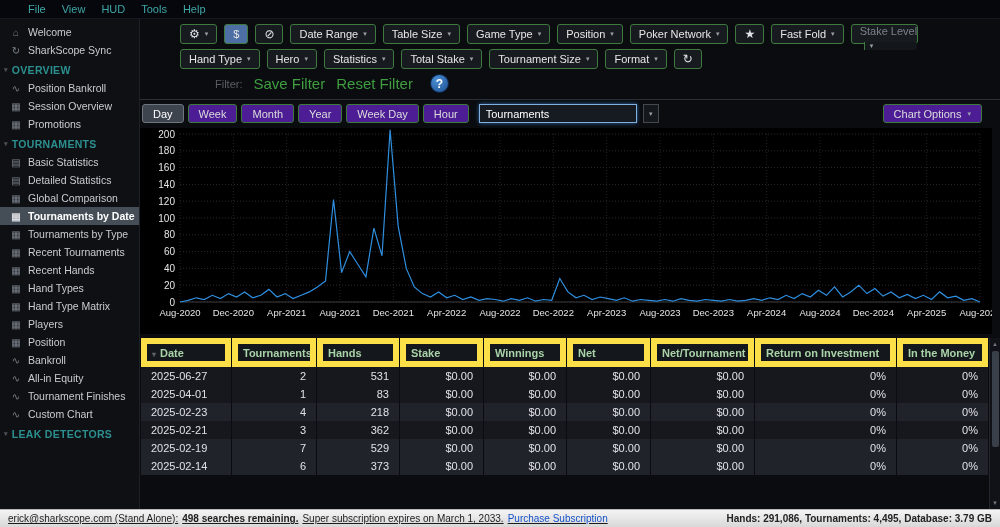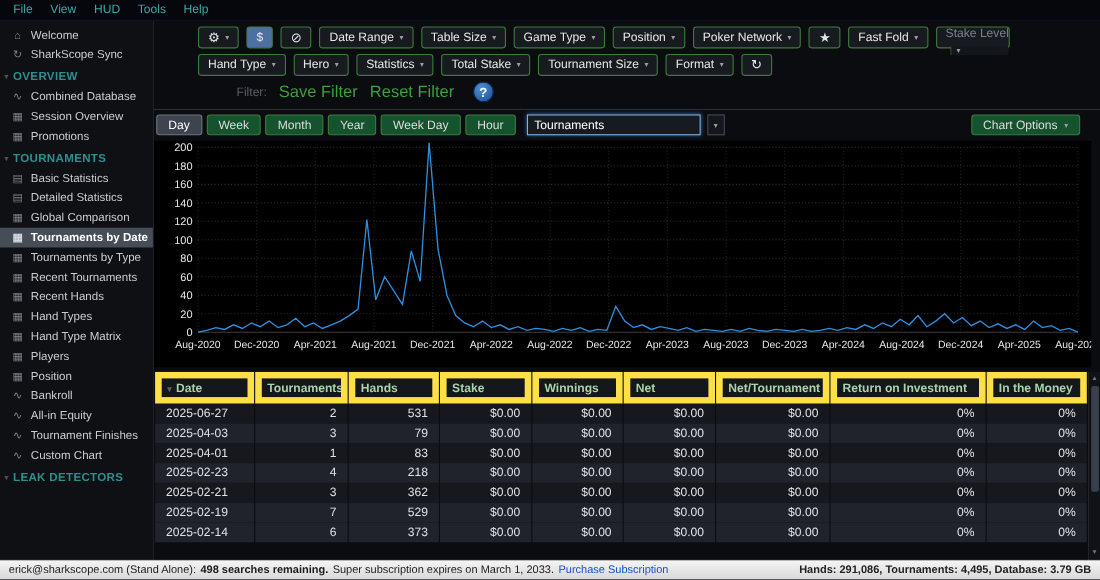--- a/index.html
+++ b/index.html
@@ -1,21 +1,21 @@
 <!DOCTYPE html>
 <html><head>
 <meta charset="utf-8">
 <style>
   * { box-sizing: border-box; }
   html,body { margin:0; padding:0; background:#000; }
   body { font-family:"Liberation Sans", sans-serif; }
   #app { width:1000px; height:527px; display:flex; flex-direction:column; background:#0a0c10; overflow:hidden; }
 
   
-  .menubar { flex:0 0 19px; background:#06070c; border-bottom:1px solid #17181f; display:flex; align-items:center; padding-left:4px; }
+  .menubar { flex:0 0 19px; background:#06070c; border-bottom:1px solid #17181f; display:flex; align-items:center; padding-left:20px; }
   .menu-item { color:#3fa7a7; font-size:11px; padding:2px 8px; cursor:default; }
 
   .main { flex:1; min-height:0; display:flex; }
 
   
   .sidebar { flex:0 0 140px; background:#0e1014; border-right:1px solid #1d2026; padding-top:4px; overflow:hidden; }
   .side-item { display:flex; align-items:center; gap:6px; padding:3px 2px 3px 10px; color:#c9ccd1; font-size:10.5px; white-space:nowrap; cursor:default; }
   .side-item .icon { color:#7d838c; font-size:10px; width:12px; text-align:center; flex:0 0 12px; }
   .side-item.selected { background:#454d57; color:#fff; font-weight:bold; }
   .side-item.selected .icon { color:#d5d8dc; }
@@ -37,21 +37,21 @@
   .tbtn.combo .caret { border-left:1px solid #3e7a3e; align-self:stretch; display:flex; align-items:center; padding:0 5px; margin-left:4px; background:#13161a; border-radius:0 2px 2px 0; }
   .filter-row { margin-top:3px;margin-left:35px; }
   .filter-label { color:#5a5f66; font-size:11px; }
   .filter-link { color:#3f9e3f; font-size:15px; margin-left:4px; cursor:pointer; text-decoration:none; }
   .help-circle { width:19px; height:19px; border-radius:50%; background:radial-gradient(circle at 35% 30%, #4a8fd4, #1d4e8f); border:1px solid #0e2a50; color:#fff; font-weight:bold; font-size:12px; display:inline-flex; align-items:center; justify-content:center; margin-left:10px; cursor:pointer; }
 
   .hsep { height:1px; background:#2c2f35; }
 
   
   .tabs-row { display:flex; align-items:center; gap:4px; padding:4px 10px 4px 2px; }
-  .tab { background:#14532d; border:1px solid #3e7a3e; border-radius:3px; color:#dcdcdc; font-size:11px; height:19px; padding:0 10px; display:inline-flex; align-items:center; cursor:default; }
+  .tab { background:#4c1d95; border:1px solid #3e7a3e; border-radius:3px; color:#dcdcdc; font-size:11px; height:19px; padding:0 10px; display:inline-flex; align-items:center; cursor:default; }
   .tab.selected { background:#3d444e; border-color:#6e757e; color:#fff; }
   .series-combo { margin-left:6px; width:158px; height:19px; background:#161b21; border:1px solid #7fb0e0; box-shadow:0 0 4px rgba(70,140,220,.7); color:#fff; font-size:11px; display:flex; align-items:center; padding:0 6px; cursor:pointer; }
   .combo-caret-btn { width:16px; height:19px; background:#14171c; border:1px solid #45484e; color:#9aa0a8; display:inline-flex; align-items:center; justify-content:center; font-size:7px; margin-left:2px; cursor:pointer; }
   .chart-options { margin-left:auto; margin-right:8px; height:19px; }
 
   
   .chart-wrap { background:#000; margin:1px 8px 2px 0; }
   .chart-wrap svg { display:block; }
 
   
@@ -64,21 +64,21 @@
   table.results tr.even td { background:#20232a; }
   td.num { text-align:right; }
 
   .vscroll { flex:0 0 11px; background:#101217; border-left:1px solid #22252b; display:flex; flex-direction:column; align-items:center; }
   .vscroll .arr { color:#6f757d; font-size:6px; padding:3px 0; cursor:pointer; }
   .vscroll .thumb { width:7px; flex:0 0 96px; background:#3a404a; border-radius:2px; margin-top:1px; cursor:pointer; }
   .vscroll .spacer { flex:1; }
 
   
   .statusbar { flex:0 0 18px; background:linear-gradient(#f4f4f4,#d8d8d8); border-top:1px solid #b8b8b8; display:flex; align-items:center; justify-content:space-between; padding:0 8px; font-size:10px; color:#1c1c1c; }
-  .status-left { display:flex; gap:4px; align-items:center; white-space:nowrap; }
+  .status-left { display:flex; gap:4px; align-items:center; white-space:nowrap;text-decoration:underline; }
   .status-left .bold { font-weight:bold; }
   .status-left a { color:#1552c8; cursor:pointer; text-decoration:none; }
   .status-right { white-space:nowrap; font-weight:bold; color:#222; }
 </style>
 </head>
 <body>
 
 <div id="app">
   <div class="menubar">
       <span class="menu-item">File</span>
@@ -97,21 +97,21 @@
         <div class="side-item">
           <span class="icon">↻</span>
           <span class="label">SharkScope Sync</span>
         </div>
         <div class="side-section">
           <span class="tri">▾</span>
           <span>OVERVIEW</span>
         </div>
         <div class="side-item">
           <span class="icon">∿</span>
-          <span class="label">Combined Database</span>
+          <span class="label">Position Bankroll</span>
         </div>
         <div class="side-item">
           <span class="icon">▦</span>
           <span class="label">Session Overview</span>
         </div>
         <div class="side-item">
           <span class="icon">▦</span>
           <span class="label">Promotions</span>
         </div>
         <div class="side-section">
@@ -370,31 +370,20 @@
                 <td>2025-06-27</td>
                 <td class="num">2</td>
                 <td class="num">531</td>
                 <td class="num">$0.00</td>
                 <td class="num">$0.00</td>
                 <td class="num">$0.00</td>
                 <td class="num">$0.00</td>
                 <td class="num">0%</td>
                 <td class="num">0%</td>
               </tr>
-              <tr class="even">
-                <td>2025-04-03</td>
-                <td class="num">3</td>
-                <td class="num">79</td>
-                <td class="num">$0.00</td>
-                <td class="num">$0.00</td>
-                <td class="num">$0.00</td>
-                <td class="num">$0.00</td>
-                <td class="num">0%</td>
-                <td class="num">0%</td>
-              </tr>
               <tr class="odd">
                 <td>2025-04-01</td>
                 <td class="num">1</td>
                 <td class="num">83</td>
                 <td class="num">$0.00</td>
                 <td class="num">$0.00</td>
                 <td class="num">$0.00</td>
                 <td class="num">$0.00</td>
                 <td class="num">0%</td>
                 <td class="num">0%</td>

